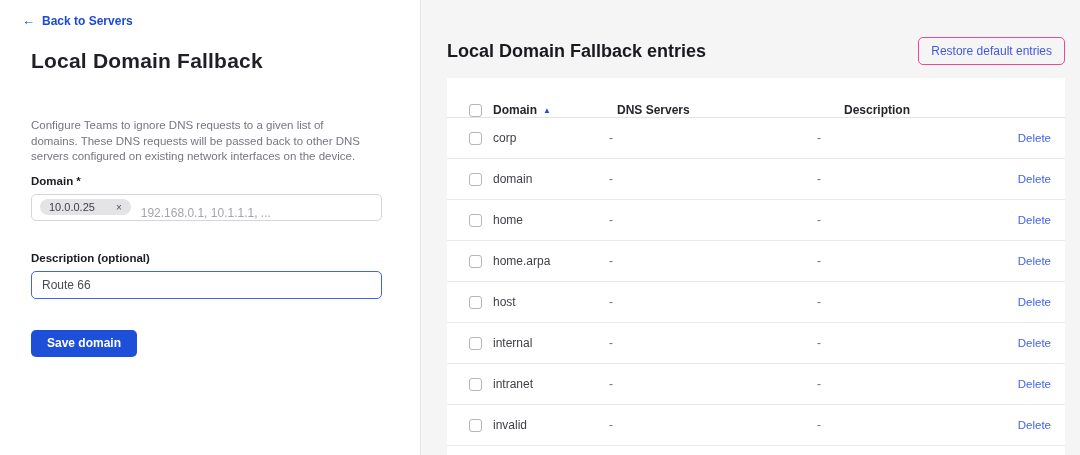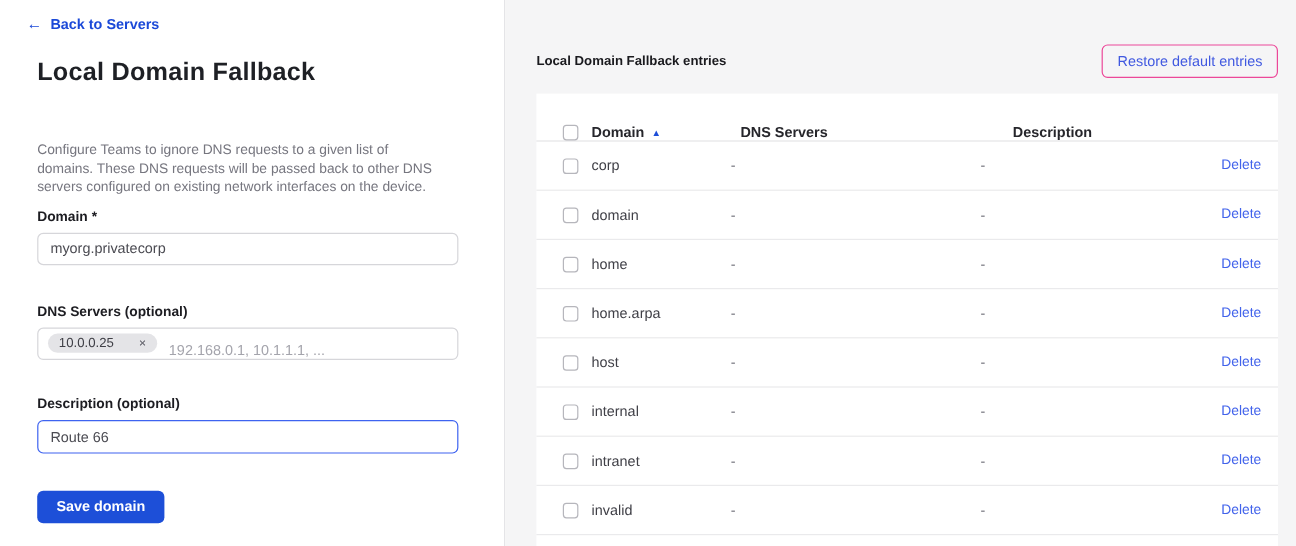--- a/index.html
+++ b/index.html
@@ -71,21 +71,21 @@
 
   
   .right-panel {
     flex: 1; height: 455px; background: #f5f5f6;
     padding: 0 15px 0 26px;
   }
   .panel-header {
     margin-top: 37px; display: flex;
     align-items: center; justify-content: space-between;
   }
-  .panel-title { font-size: 11px; font-weight: 700; color: #1a1a1e; }
+  .panel-title { font-size: 18px; font-weight: 700; color: #1a1a1e; }
   .restore-btn {
     height: 28px; padding: 0 12px;
     background: transparent; color: #4059e0;
     border: 1px solid #ec4899; border-radius: 5px;
     font-size: 12px; font-family: inherit; cursor: pointer;
   }
   .table-card { margin-top: 13px; background: #ffffff; width: 100%; padding-bottom: 30px; }
   .t-row {
     display: flex; align-items: center;
     height: 41px; padding: 0 14px 0 22px;
@@ -119,25 +119,23 @@
     <span class="arrow">←</span>
     <span>Back to Servers</span>
   </a>
 
   <h1 class="page-title">Local Domain Fallback</h1>
 
   <p class="page-desc">Configure Teams to ignore DNS requests to a given list of domains. These DNS requests will be passed back to other DNS servers configured on existing network interfaces on the device.</p>
 
   <div class="field">
     <label class="field-label lbl-domain">Domain *</label>
-    <input class="text-input" type="text" value="myorg.privatecorp" style="">
   </div>
 
   <div class="field">
-    <label class="field-label lbl-dns">DNS Servers (optional)</label>
     <div class="tag-input">
       <span class="tag">
         <span>10.0.0.25</span>
         <span class="tag-x">×</span>
       </span>
       <span class="tag-placeholder">192.168.0.1, 10.1.1.1, ...</span>
     </div>
   </div>
 
   <div class="field">

